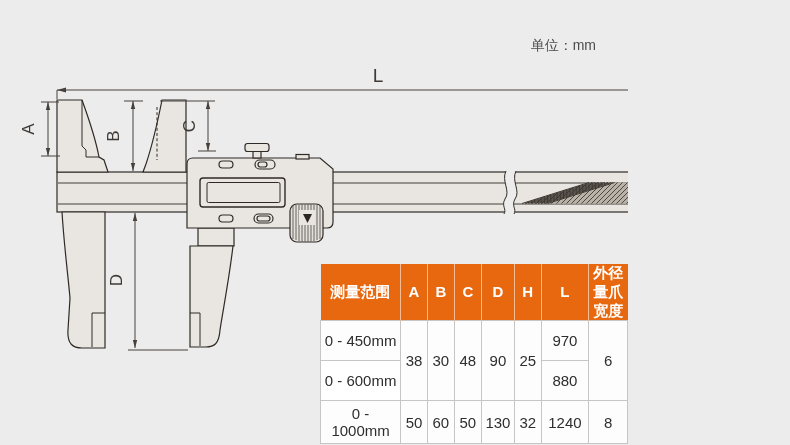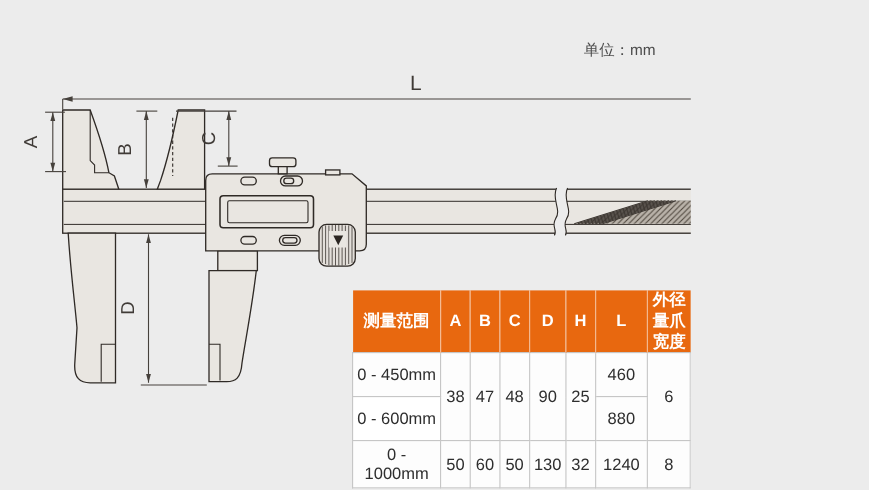--- a/index.html
+++ b/index.html
@@ -209,25 +209,25 @@
         <th>D</th>
         <th>H</th>
         <th>L</th>
         <th>外径量爪宽度</th>
       </tr>
     </thead>
     <tbody>
       <tr>
         <td class="range-cell">0 - 450mm</td>
         <td rowspan="2">38</td>
-        <td rowspan="2">47</td>
+        <td rowspan="2">30</td>
         <td rowspan="2">48</td>
         <td rowspan="2">90</td>
         <td rowspan="2">25</td>
-        <td>460</td>
+        <td>970</td>
         <td rowspan="2">6</td>
       </tr>
       <tr class="row-600">
         <td class="range-cell">0 - 600mm</td>
         <td>880</td>
       </tr>
       <tr>
         <td class="range-cell">0 - 1000mm</td>
         <td>50</td>
         <td>60</td>

